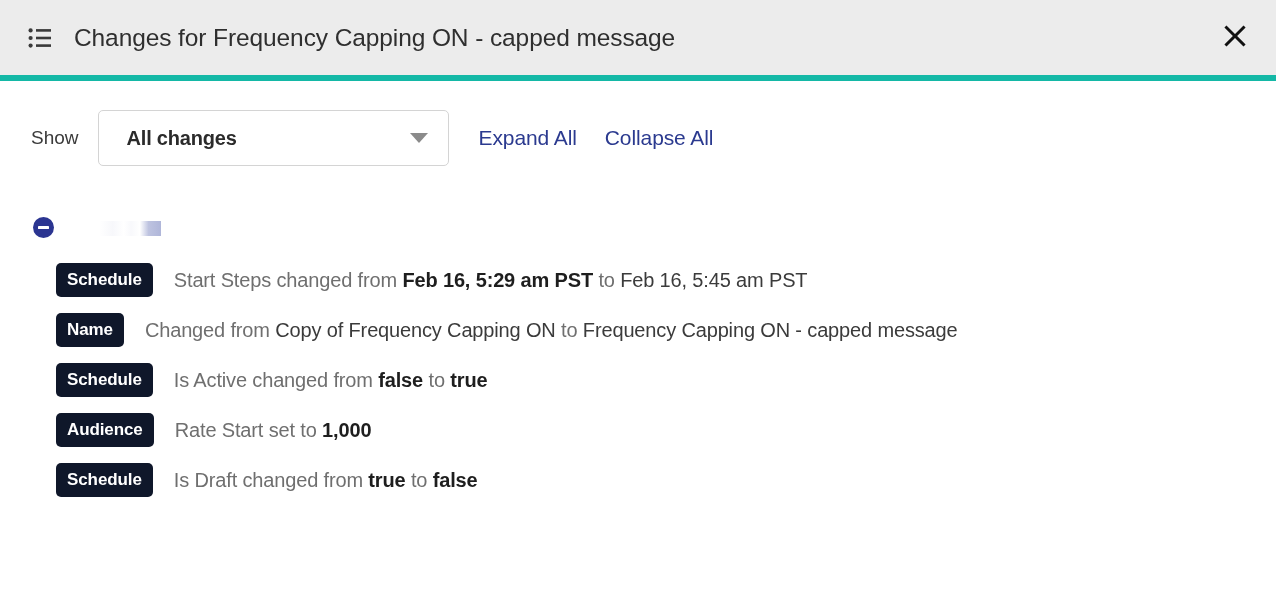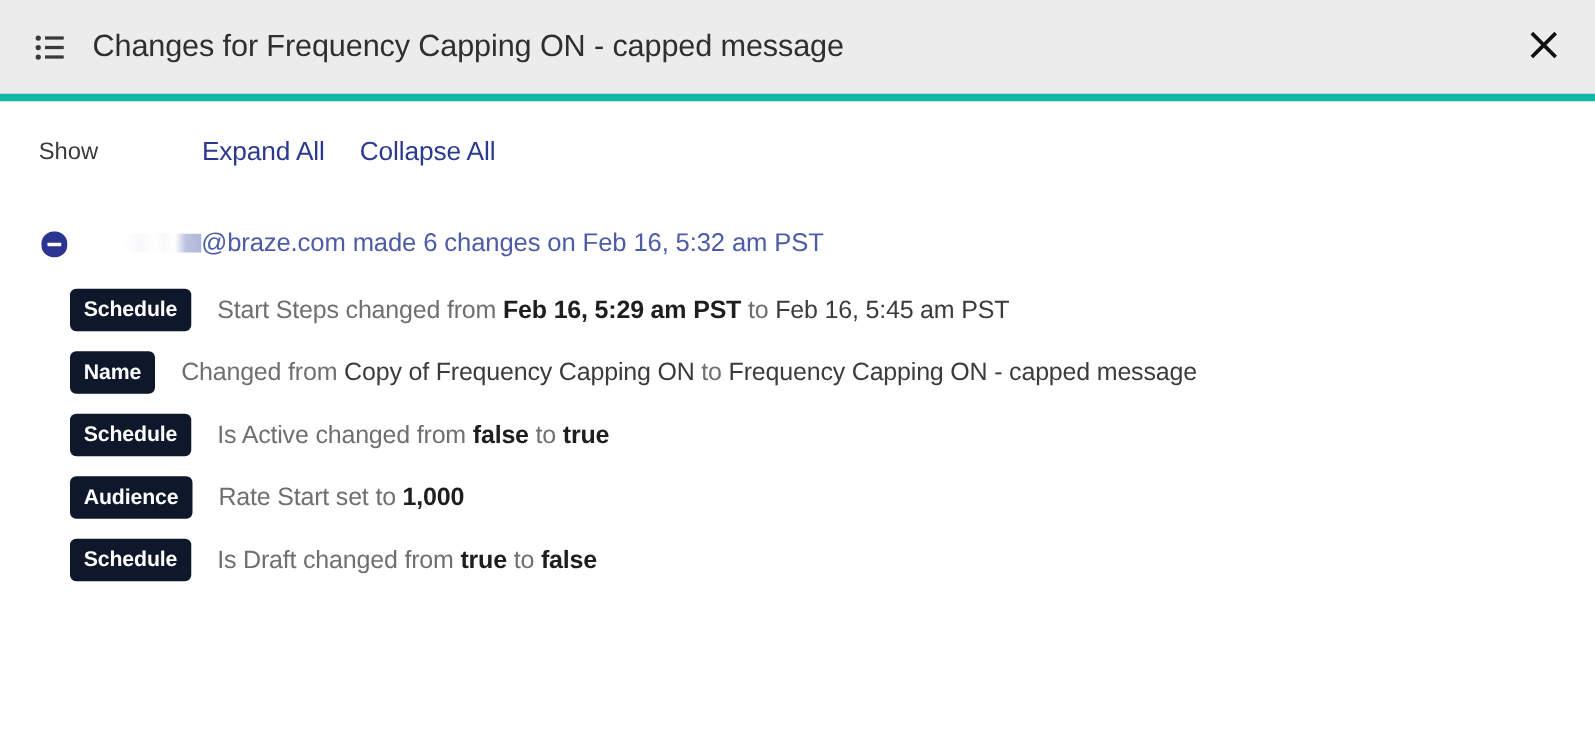--- a/index.html
+++ b/index.html
@@ -53,21 +53,20 @@
     border: none;
     padding: 0;
   }
   .close-icon { display: block; }
 
   
   .controls {
     display: flex;
     align-items: center;
     padding: 29px 0 0 31px;
-    gap: 34px;
   }
   .show-label {
     font-size: 19px;
     color: #3b3b3b;
     margin-right: 19px;
   }
   .select-wrap {
     position: relative;
     width: 351px;
     height: 56px;
@@ -214,38 +213,41 @@
       <svg width="26" height="26" viewBox="0 0 26 26" xmlns="http://www.w3.org/2000/svg">
         <path d="M4.5 2.4 L13 10.9 L21.5 2.4 L23.6 4.5 L15.1 13 L23.6 21.5 L21.5 23.6 L13 15.1 L4.5 23.6 L2.4 21.5 L10.9 13 L2.4 4.5 Z" fill="#111111"></path>
       </svg>
     </span>
   </button>
 </div>
 
 <div class="controls">
   <span class="show-label">Show</span>
 
+  <div class="select-wrap">
+    <span class="select-value">All changes</span>
+    <span class="select-caret"></span>
+  </div>
 
   <div class="link-actions">
     <a class="text-link">Expand All</a>
     <a class="text-link">Collapse All</a>
   </div>
 </div>
 
 <div class="group">
   <div class="group-header">
     <span class="toggle-collapse">
       <svg width="21" height="21" viewBox="0 0 21 21" xmlns="http://www.w3.org/2000/svg">
         <circle cx="10.5" cy="10.5" r="10.5" fill="#2b3591"></circle>
         <rect x="5" y="9.1" width="11" height="2.8" rx="0.4" fill="#ffffff"></rect>
       </svg>
     </span>
     <span class="group-title">
       <span class="redacted-user"></span>
-        <span>@braze.com made 6 changes on Feb 16, 5:32 am PST</span>
     </span>
   </div>
 
   <div class="changes-list">
       <div class="change-row">
         <span class="badge">Schedule</span>
         <span class="change-text"><span>Start Steps changed from </span><span class="v">Feb 16, 5:29 am PST</span><span> to </span><span class="v-plain">Feb 16, 5:45 am PST</span></span>
       </div>
       <div class="change-row">
         <span class="badge">Name</span>

